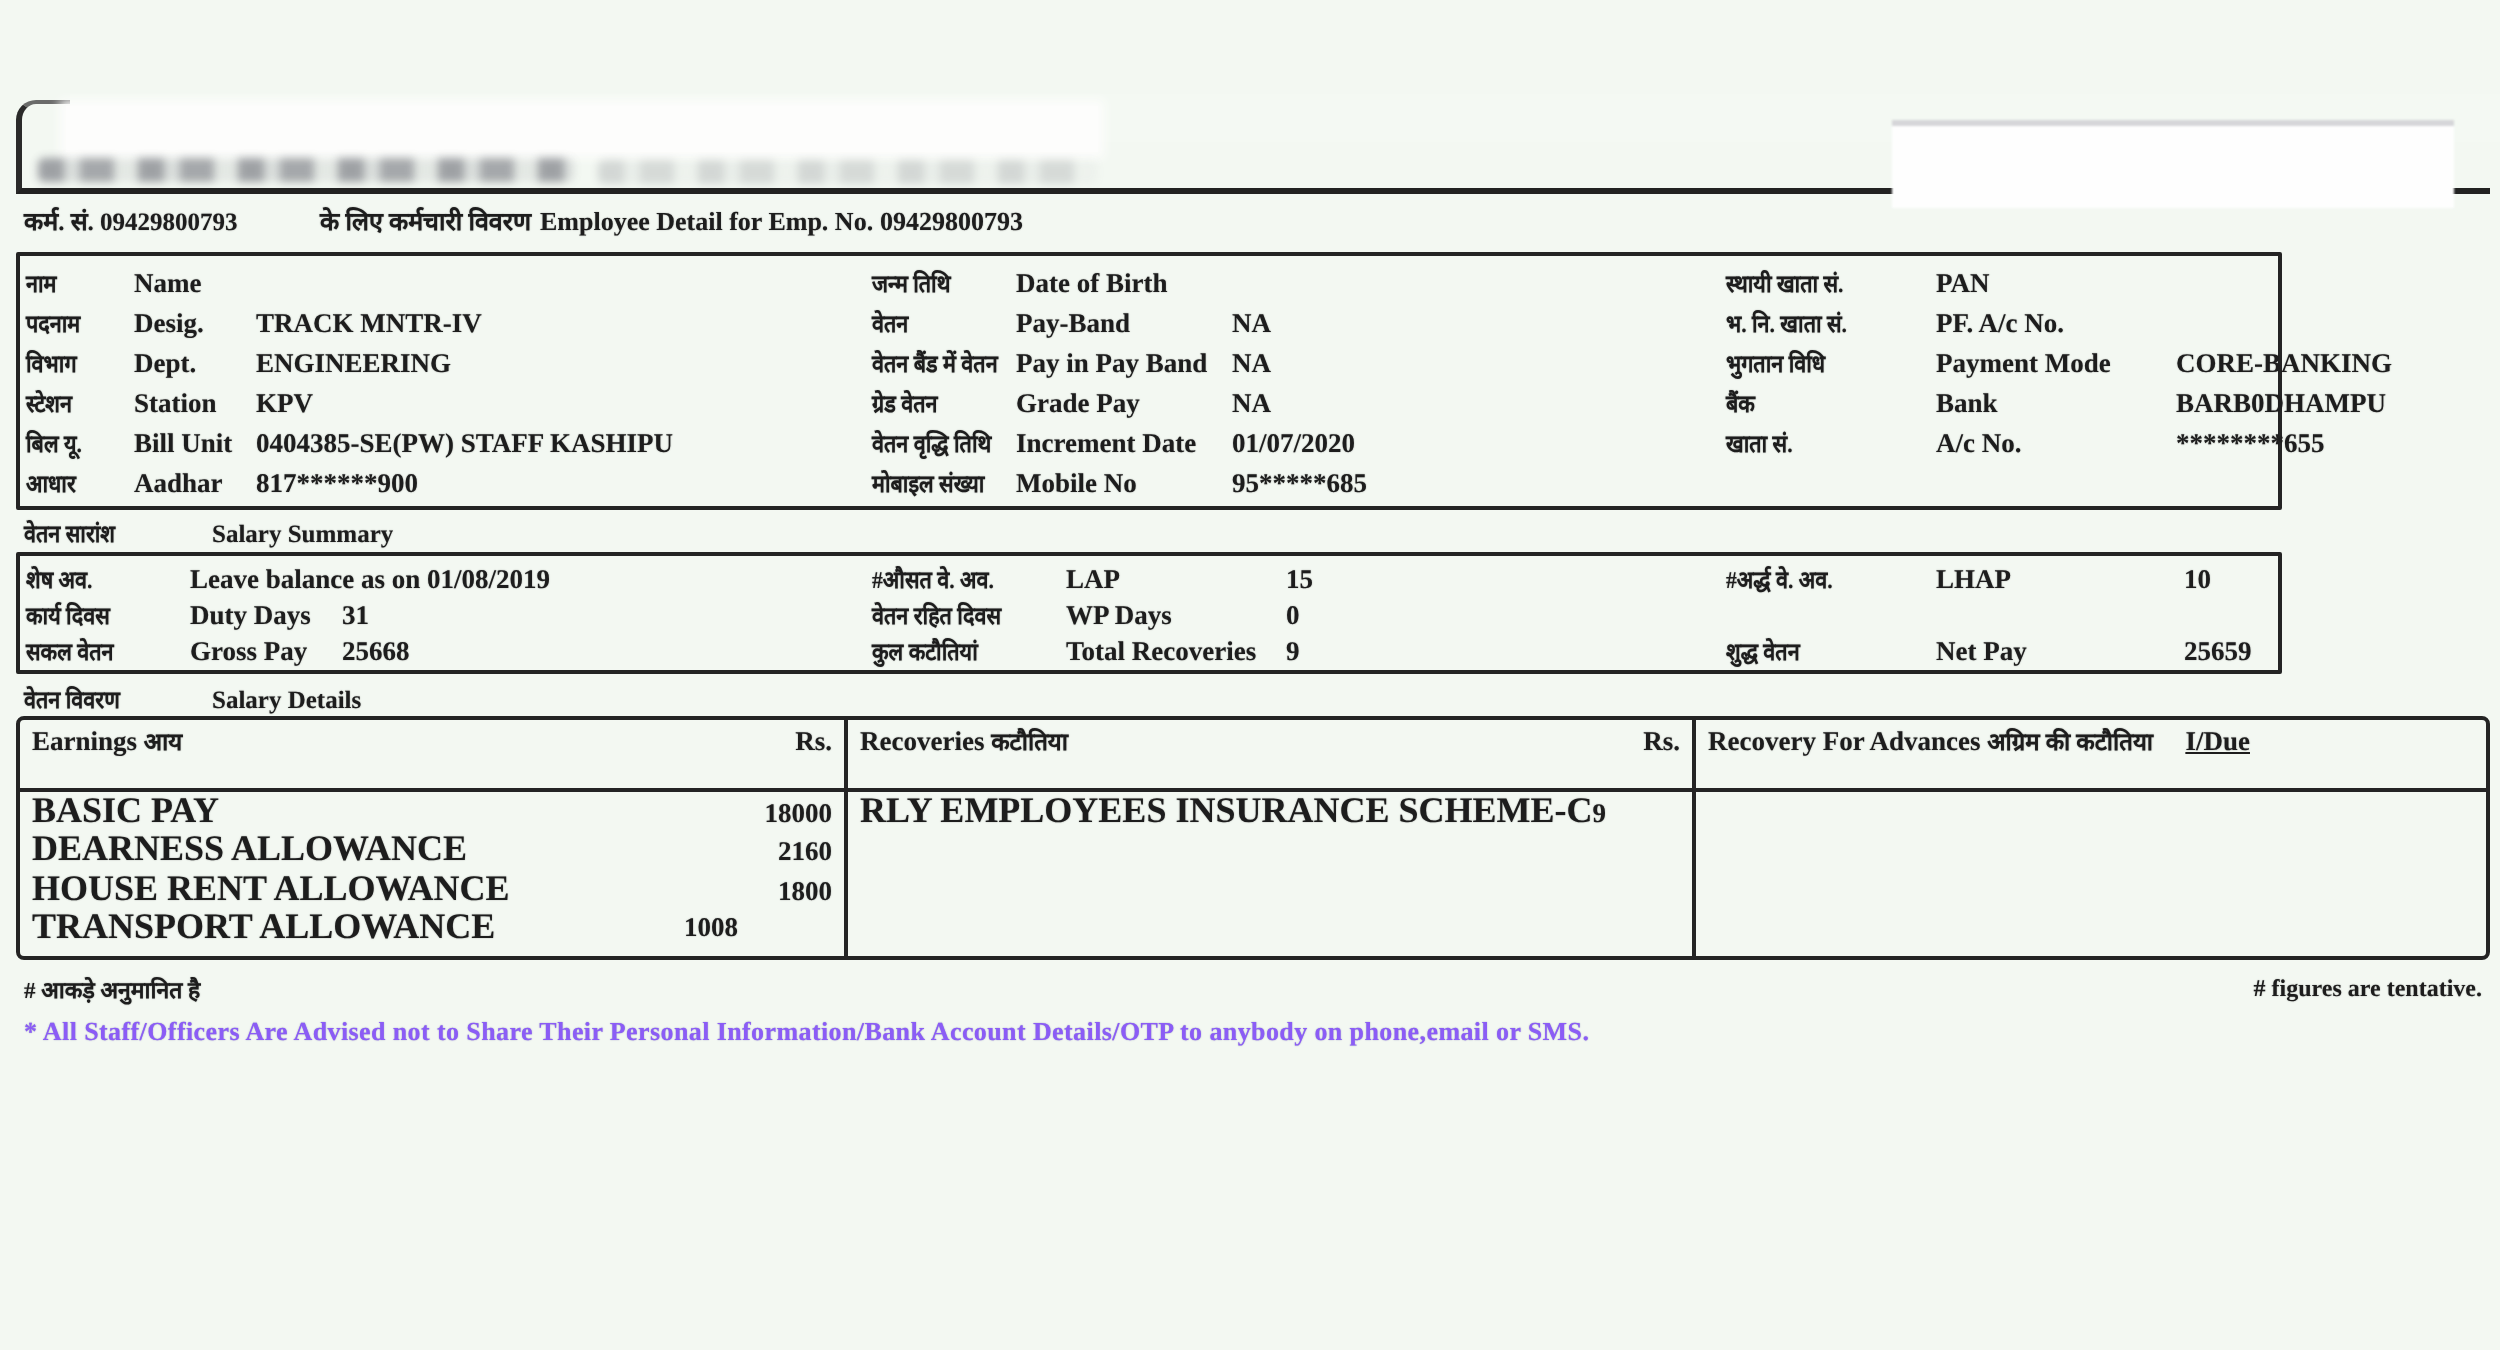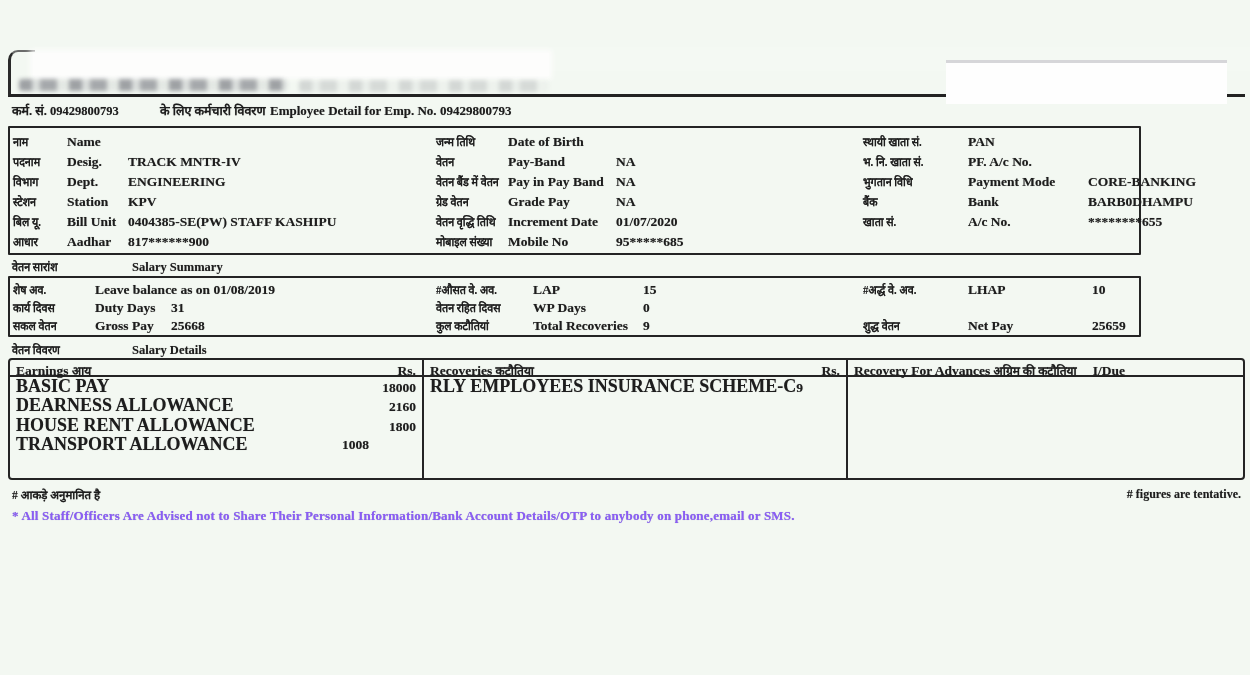--- a/index.html
+++ b/index.html
@@ -51,37 +51,37 @@
 
   .h1{width:54px;flex:none;}  .e1{width:61px;flex:none;}  .v1{width:308px;flex:none;}
   .h2{width:72px;flex:none;}  .e2{width:108px;flex:none;} .v2{width:247px;flex:none;}
   .h3{width:105px;flex:none;} .e3{width:120px;flex:none;} .v3{flex:1;}
 
   .s-h1{width:82px;flex:none;}  .s-e1{width:76px;flex:none;}  .s-v1{width:265px;flex:none;}
   .s-h2{width:97px;flex:none;}  .s-e2{width:110px;flex:none;} .s-v2{width:220px;flex:none;}
   .s-h3{width:105px;flex:none;} .s-e3{width:124px;flex:none;} .s-v3{flex:1;}
 
   
-  .section-title{position:absolute;left:12px;display:flex;align-items:baseline;height:16px;gap:26px;}
+  .section-title{position:absolute;left:12px;display:flex;align-items:baseline;height:16px;}
   .section-title .hi{width:94px;flex:none;}
   .section-title .en{font-size:12.5px;}
   .title-summary{top:258px;}
   .title-details{top:341px;justify-content:flex-end;}
 
   
   .sd-table{
     position:absolute;left:8px;top:358px;width:1237px;height:122px;
     border:2.5px solid #242424;border-radius:4px;
     display:grid;grid-template-columns:414px 424px 1fr;
   }
   .sd-col{position:relative;}
   .sd-col-earnings,.sd-col-recoveries{border-right:2.5px solid #242424;}
   .sd-head{
     display:flex;justify-content:space-between;align-items:baseline;
-    height:17px;line-height:21px;border-bottom:2.5px solid #242424;padding:0 6px;
+    height:36px;line-height:21px;border-bottom:2.5px solid #242424;padding:0 6px;
   }
   .sd-head .lbl{font-size:13.5px;white-space:nowrap;}
   .sd-head .lbl .hi-inline{font-size:12px;}
   .sd-head .unit{font-size:13.5px;white-space:nowrap;}
   .sd-col-advances .unit{margin-right:112px;text-decoration:underline;}
   .sd-row{display:flex;justify-content:space-between;align-items:baseline;height:19.3px;line-height:19.3px;padding:0 6px;position:relative;}
   .sd-row .lbl{font-size:18px;white-space:nowrap;}
   .sd-row .amt{font-size:13.5px;white-space:nowrap;}
   .sd-col-recoveries .sd-row .amt{margin-right:84px;}
   .sd-col-earnings .sd-row:last-child .amt{position:absolute;left:332px;top:0;}

